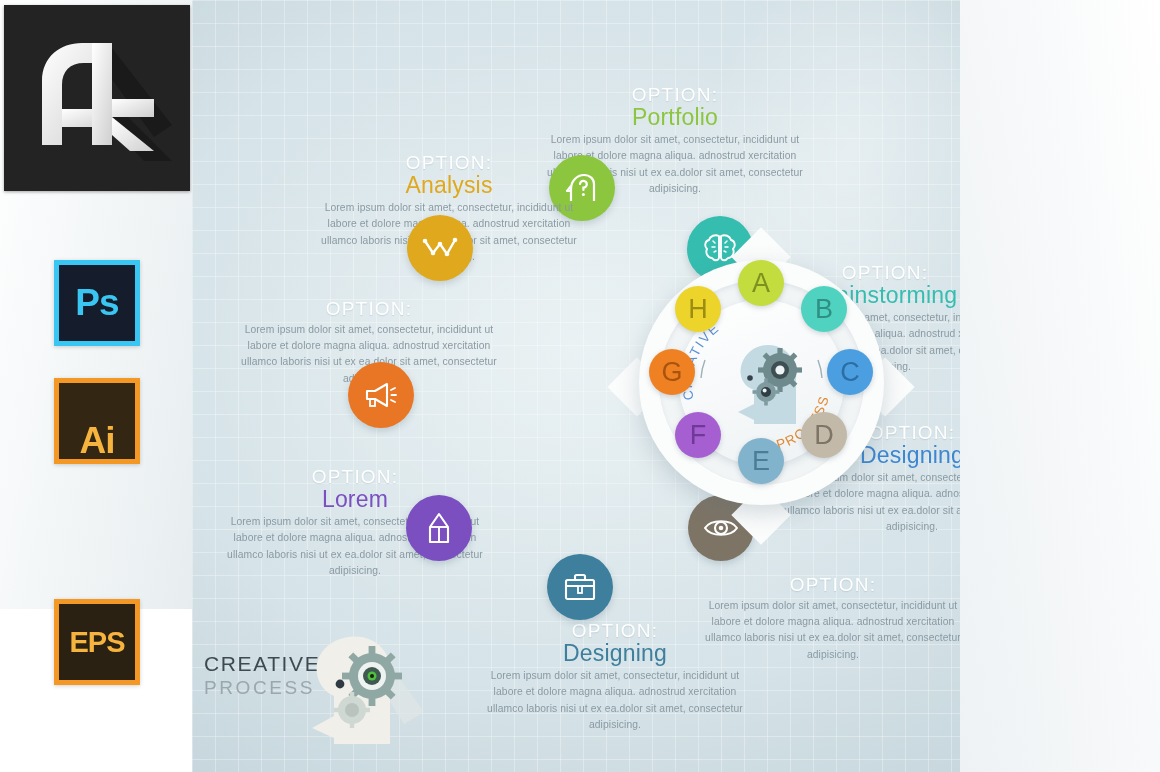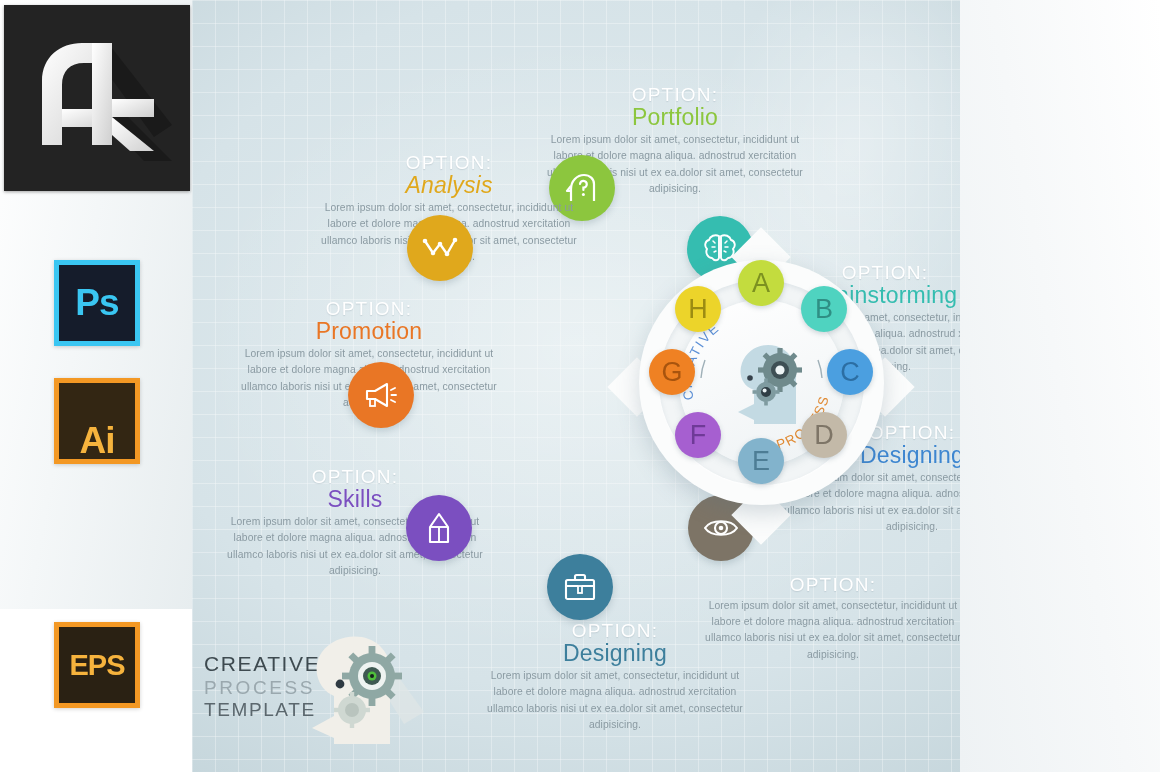--- a/index.html
+++ b/index.html
@@ -39,21 +39,21 @@
     display:flex;align-items:center;justify-content:center;
     font-weight:bold;letter-spacing:-1px;
     box-shadow:0 1px 4px rgba(0,0,0,.18);
   }
   .fmt-ps{top:260px;border-color:#3ac6f2;background:#151c2b;}
   .fmt-ps span{color:#3ac6f2;font-size:37px;}
   .fmt-ai{top:378px;border-color:#f39824;background:#332613;}
   .fmt-ai span{color:#f6b33d;font-size:37px;margin-top:40px;}
   .fmt-jpg{top:496px;border-image:linear-gradient(135deg,#e8405a,#f0903a,#33b54a,#3aa0e0,#b05ab8) 1;background:#141414;}
   .fmt-jpg span{font-size:29px;background:linear-gradient(95deg,#c7c94c,#cfa560,#c78ab2);-webkit-background-clip:text;background-clip:text;color:#b9b58a;}
-  .fmt-eps{top:622px;border-color:#f39824;background:#2a2113;}
+  .fmt-eps{top:599px;border-color:#f39824;background:#2a2113;}
   .fmt-eps span{color:#f6b33d;font-size:29px;}
 
   
   .canvas{
     position:absolute;left:192px;top:0;width:768px;height:772px;
     overflow:hidden;
     background:
       radial-gradient(120% 95% at 52% 44%, #e2ecef 0%, #d6e3e8 48%, #c3d4da 78%, #b6c9d0 100%);
   }
   .canvas .grid{
@@ -254,51 +254,50 @@
         <rect x="3" y="8" width="28" height="19" rx="1.6" fill="none" stroke="#fff" stroke-width="2.1"></rect>
         <path d="M12 8 L12 4.5 a1.5 1.5 0 0 1 1.5-1.5 h7 a1.5 1.5 0 0 1 1.5 1.5 L22 8" fill="none" stroke="#fff" stroke-width="2.1"></path>
         <rect x="15" y="14" width="4" height="7" fill="none" stroke="#fff" stroke-width="1.8"></rect>
         <path d="M3 14 L15 14 M19 14 L31 14" stroke="#fff" stroke-width="1.8"></path>
       </svg>
     </div>
 
     <div class="opt" style="left:28px;top:440px;">
       <div class="head" style="text-align:center;">
         <div class="kicker">OPTION:</div>
-        <div class="title" style="color:#7b4fc0;">Skills</div>
+        <div class="title" style="color:#7b4fc0;">Lorem</div>
       </div>
       <div class="body" style="text-align:center;">Lorem ipsum dolor sit amet, consectetur, incididunt ut labore et dolore magna aliqua. adnostrud xercitation ullamco laboris nisi ut ex ea.dolor sit amet, consectetur adipisicing.</div>
     </div>
     <div class="iconc" style="left:214px;top:495px;background:#7b4fc0;">
       <svg width="30" height="34" viewBox="0 0 30 34">
         <path d="M15 3 L24 16 L24 31 L6 31 L6 16 Z" fill="none" stroke="#fff" stroke-width="2.1" stroke-linejoin="round"></path>
         <path d="M6 16 L24 16" stroke="#fff" stroke-width="1.9"></path>
         <path d="M15 16 L15 31" stroke="#fff" stroke-width="1.9"></path>
       </svg>
     </div>
 
     <div class="opt" style="left:42px;top:272px;">
       <div class="head" style="text-align:center;">
         <div class="kicker">OPTION:</div>
-        <div class="title" style="color:#e97625;">Promotion</div>
       </div>
       <div class="body" style="text-align:center;">Lorem ipsum dolor sit amet, consectetur, incididunt ut labore et dolore magna aliqua. adnostrud xercitation ullamco laboris nisi ut ex ea.dolor sit amet, consectetur adipisicing.</div>
     </div>
     <div class="iconc" style="left:156px;top:362px;background:#e97625;">
       <svg width="36" height="28" viewBox="0 0 36 28">
         <path d="M4 10 L12 10 L24 3 L24 25 L12 18 L4 18 Z" fill="none" stroke="#fff" stroke-width="2.1" stroke-linejoin="round"></path>
         <rect x="7" y="18" width="5" height="7" fill="none" stroke="#fff" stroke-width="1.8"></rect>
         <path d="M28 9 L32 7 M28.5 14 L33 14 M28 19 L32 21" stroke="#fff" stroke-width="1.9" stroke-linecap="round"></path>
       </svg>
     </div>
 
     <div class="opt" style="left:122px;top:126px;">
       <div class="head" style="text-align:center;">
         <div class="kicker">OPTION:</div>
-        <div class="title" style="color:#e0a81c;font-style:italic;">Analysis</div>
+        <div class="title" style="color:#e0a81c;">Analysis</div>
       </div>
       <div class="body" style="text-align:center;">Lorem ipsum dolor sit amet, consectetur, incididunt ut labore et dolore magna aliqua. adnostrud xercitation ullamco laboris nisi ut ex ea.dolor sit amet, consectetur adipisicing.</div>
     </div>
     <div class="iconc" style="left:215px;top:215px;background:#e0a81c;">
       <svg width="36" height="30" viewBox="0 0 36 30">
         <path d="M3 8 L11 20 L18 11 L25 21 L33 7" fill="none" stroke="#fff" stroke-width="2.4" stroke-linejoin="round" stroke-linecap="round"></path>
         <circle cx="3" cy="8" r="2.3" fill="#fff"></circle>
           <circle cx="18" cy="11" r="2.3" fill="#fff"></circle>
         <circle cx="33" cy="7" r="2.3" fill="#fff"></circle>
           <circle cx="11" cy="20" r="2.3" fill="#fff"></circle>
@@ -385,21 +384,20 @@
           <span>G</span>
         </div>
       <div class="letter" style="left:59px;top:60px;background:#ecd42a;color:#9c8c12;">
           <span>H</span>
         </div>
     </div>
 
     <div class="brand">
       <div class="l1">CREATIVE</div>
       <div class="l2">PROCESS</div>
-      <div class="l3">TEMPLATE</div>
       <svg style="position:absolute;left:92px;top:-20px;" width="130" height="120" viewBox="0 0 130 120">
         <path d="M96 36 L128 80 L108 92 L88 60 Z" fill="#dfe6e5" opacity=".75"></path>
         <path d="M38 112 L38 64 C20 56 16 34 26 20 C40 1 70 0 84 14 C96 26 98 42 94 54 L94 112 Z" fill="#f1efe9"></path>
         <path d="M38 84 L16 96 L38 106 Z" fill="#f1efe9"></path>
         <circle cx="44" cy="52" r="4.4" fill="#2f3a42"></circle>
         <g transform="translate(76,44)">
           <circle r="23" fill="#8fa8a4"></circle>
           <g fill="#8fa8a4">
             <rect x="-3.4" y="-30" width="6.8" height="8"></rect>
               <rect x="-3.4" y="22" width="6.8" height="8"></rect>

